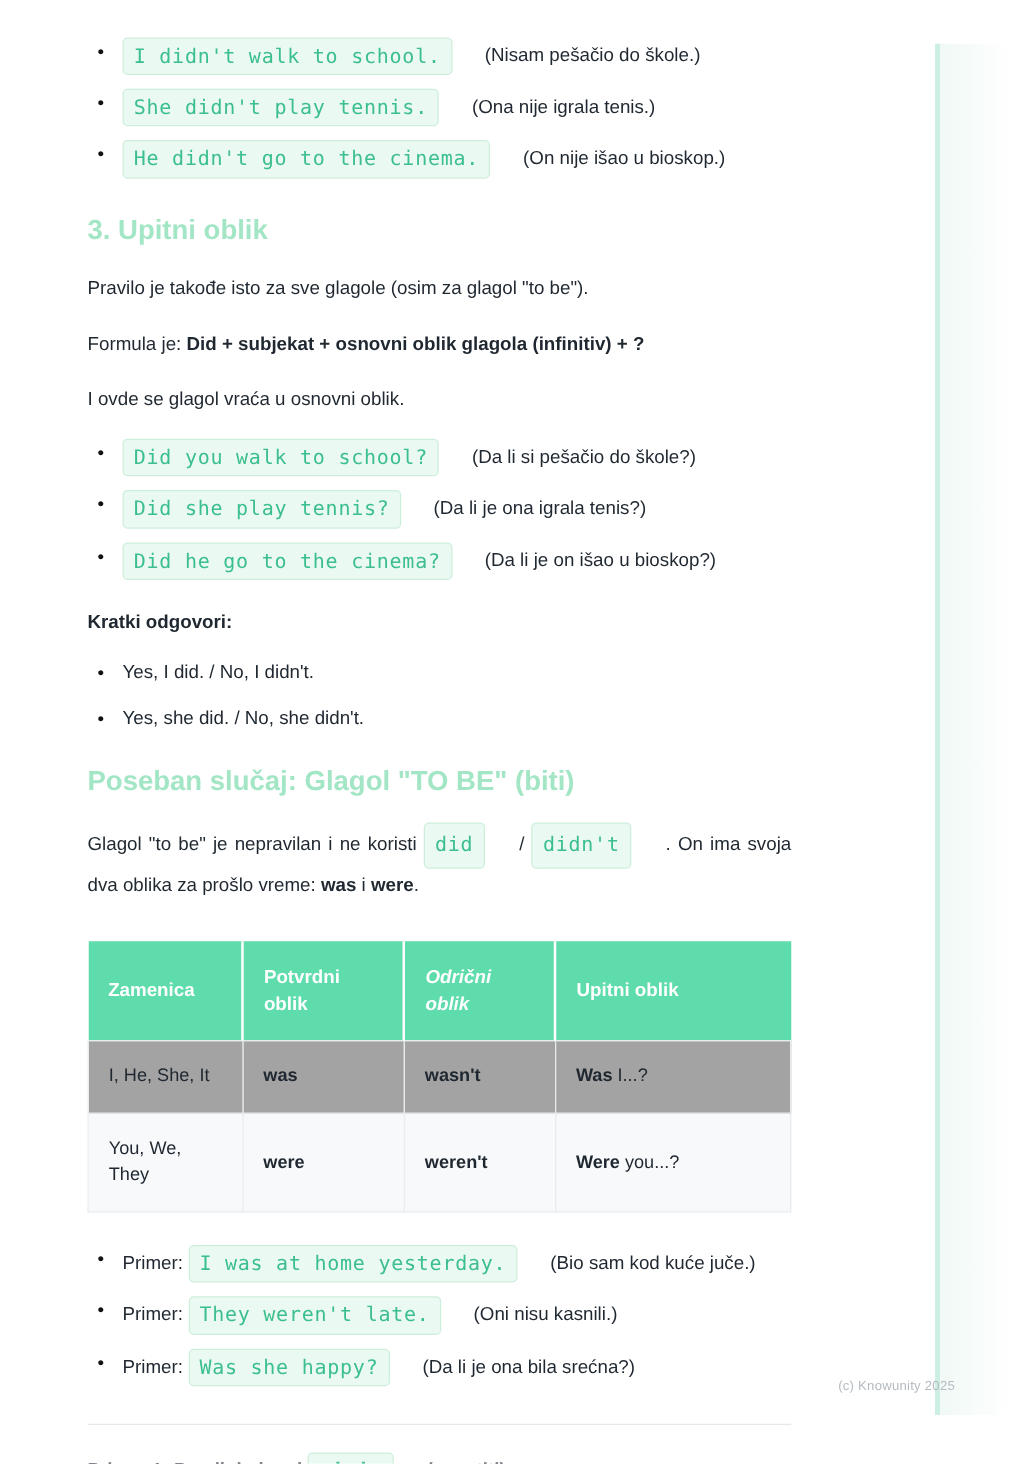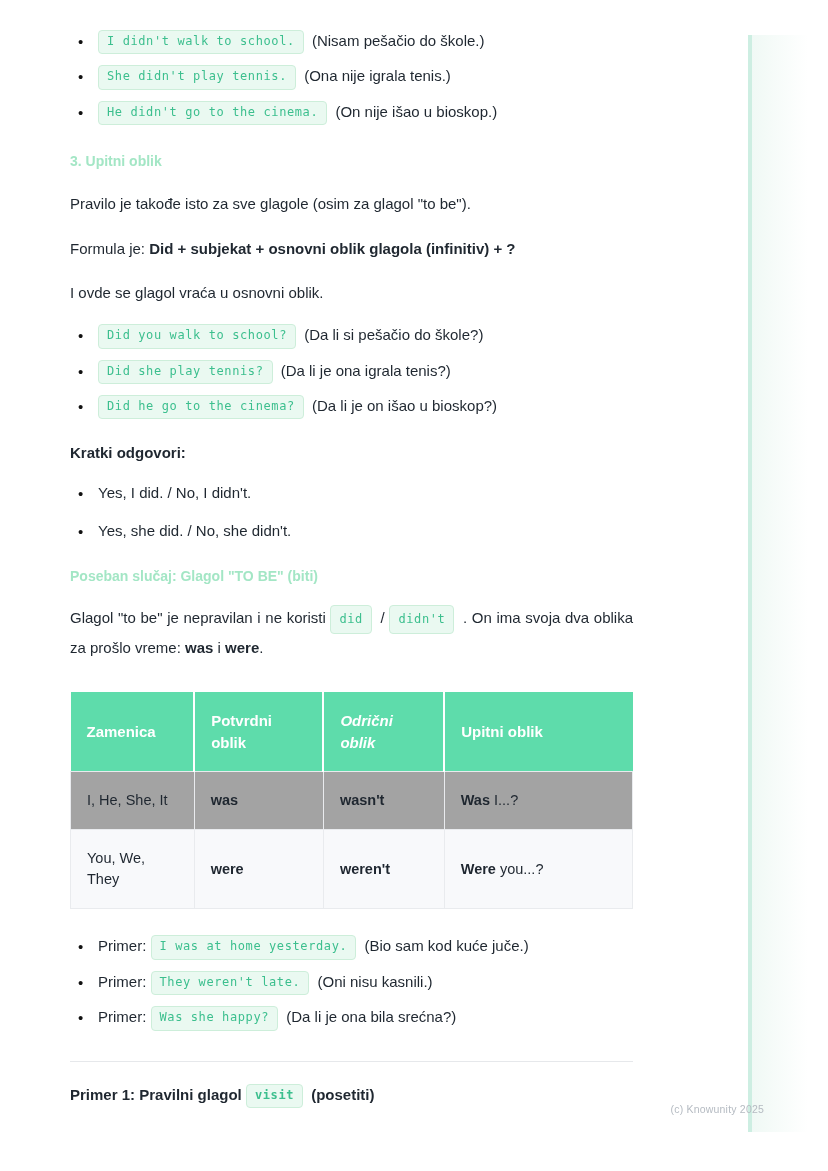--- a/index.html
+++ b/index.html
@@ -48,32 +48,32 @@
     position:relative;padding-left:28px;margin-bottom:11px;
   }
   li.bullet::before{
     content:"•";position:absolute;left:8px;top:1px;
     color:#111;font-size:15px;
   }
   li.bullet.plain{margin-bottom:16px;}
   code.chip{
     display:inline-block;
     font-family:"DejaVu Sans Mono","Liberation Mono",monospace;
-    font-size:12px;letter-spacing:0.6px;
+    font-size:16px;letter-spacing:0.6px;
     color:var(--chip-text);
     background:var(--chip-bg);
     border:1px solid var(--chip-border);
     border-radius:4px;
     padding:2px 8px 3px 8px;
     vertical-align:middle;
-    margin-right:4px;
+    margin-right:22px;
   }
   h3.sec{
     color:var(--heading-green);
-    font-size:14px;font-weight:bold;
+    font-size:22px;font-weight:bold;
     margin-top:28px;margin-bottom:0;
     line-height:1.2;
   }
   h2.sec{
     color:var(--heading-green);
     font-size:26px;font-weight:bold;
     margin-top:30px;margin-bottom:0;
     line-height:1.2;
   }
   p.para{margin-top:23px;}

